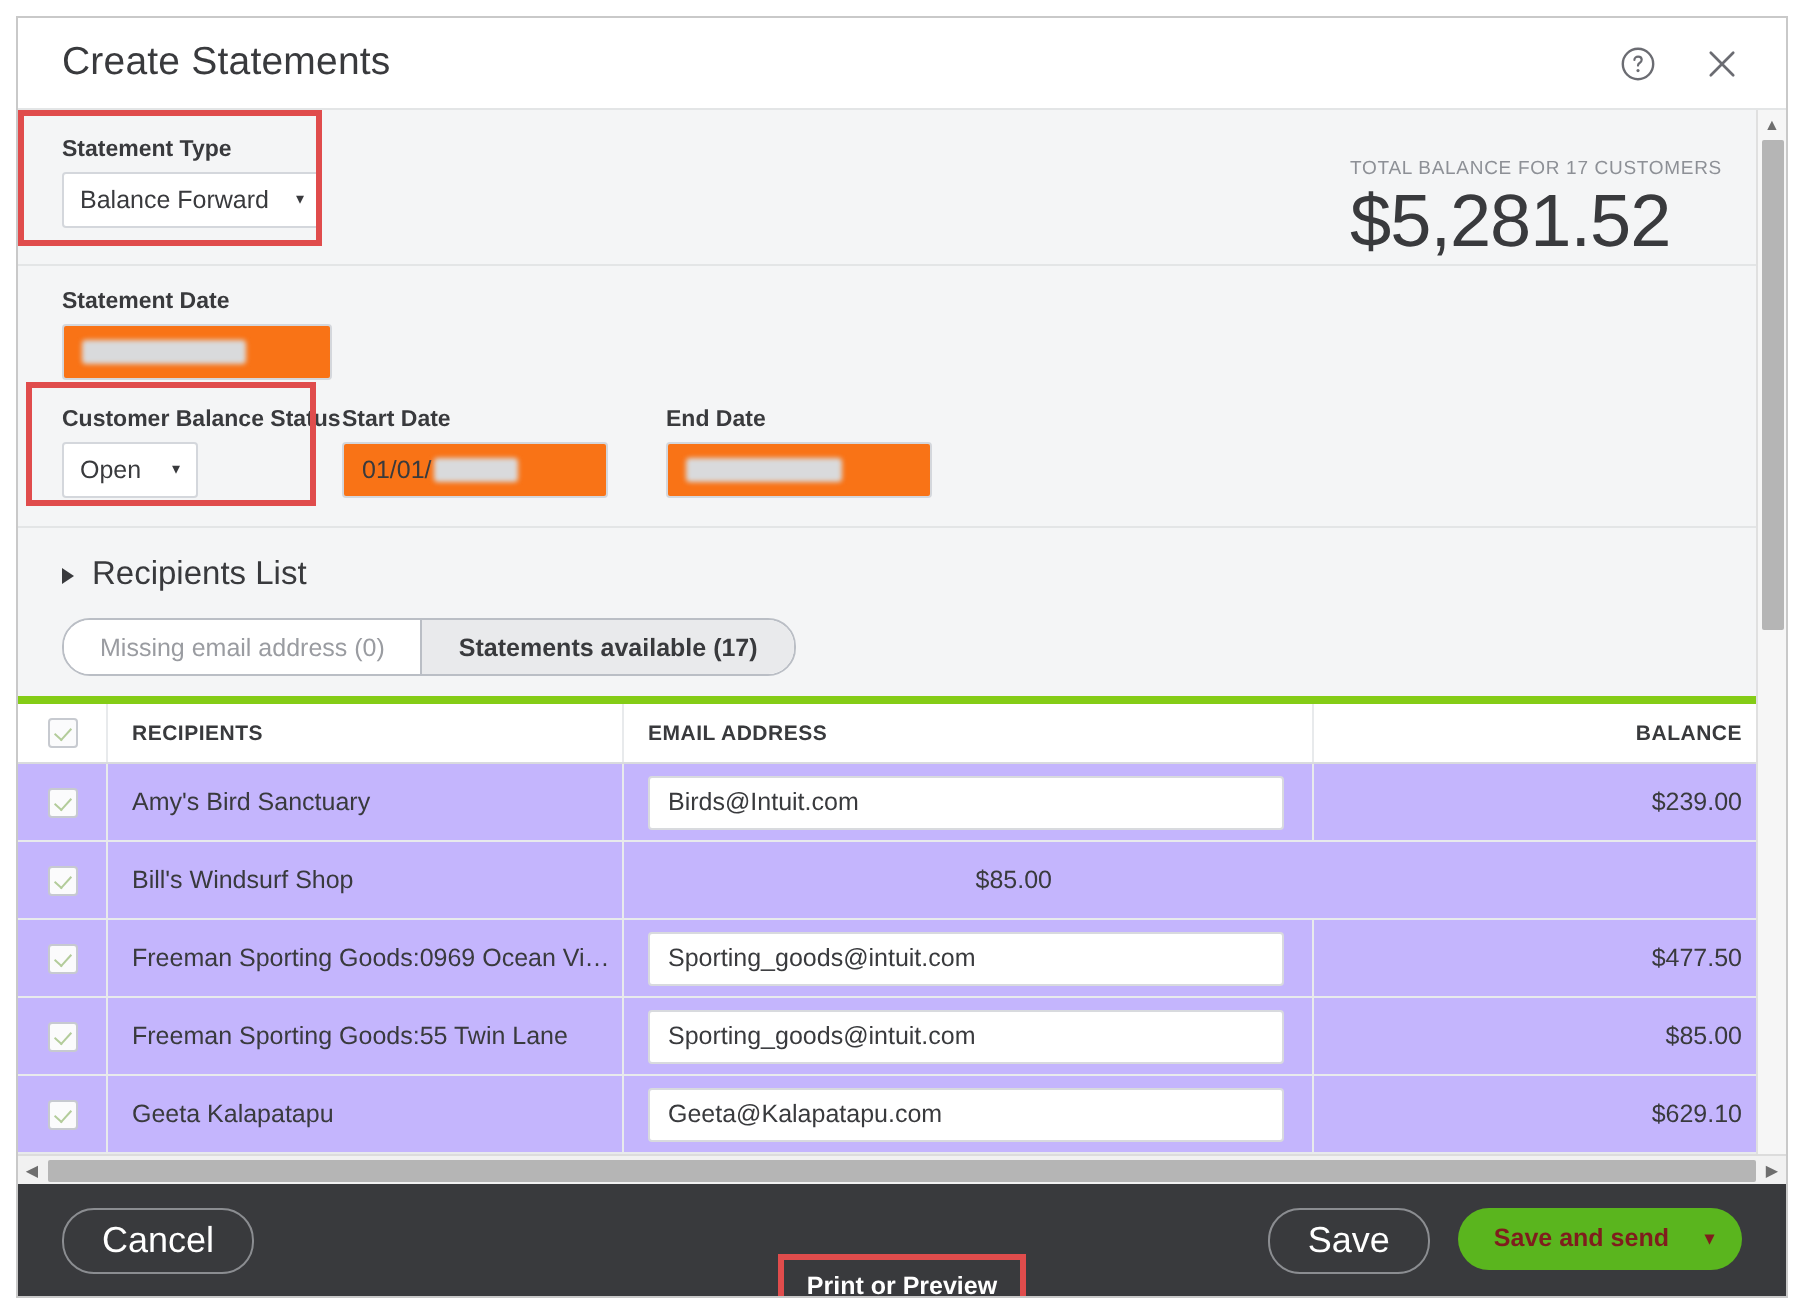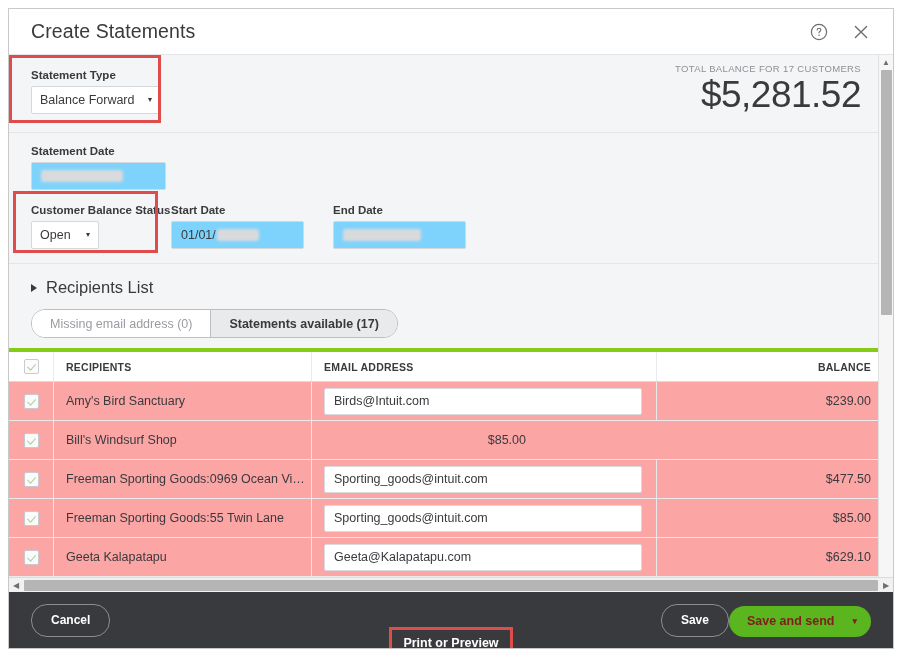--- a/index.html
+++ b/index.html
@@ -112,21 +112,21 @@
   }
   .select-box .caret {
     margin-left: auto;
     padding-left: 12px;
     font-size: 8px;
     color: #393a3d;
     line-height: 1;
   }
 
   .text-box {
-    background: #7dd3fc;
+    background: #f97316;
     border: 1px solid #d4d7dc;
     border-radius: 2px;
     height: 28px;
     display: flex;
     align-items: center;
     padding: 0 9px;
     box-sizing: border-box;
     font-size: 12.5px;
     color: #393a3d;
     cursor: text;
@@ -147,22 +147,22 @@
     border: 3px solid #e04c4c;
     box-sizing: border-box;
     pointer-events: none;
     background: transparent;
   }
 
   
   .total-block {
     position: absolute;
     right: 32px;
-    top: 8px;
-    text-align: right;
+    top: 24px;
+    text-align: left;
   }
   .total-label {
     font-size: 9.5px;
     letter-spacing: 0.35px;
     color: #8d9096;
     text-transform: uppercase;
     white-space: nowrap;
   }
   .total-amount {
     font-size: 37px;
@@ -240,21 +240,21 @@
   .table-wrap {
     margin-top: 10px;
     background: #ffffff;
     border-top: 4px solid #84cc16;
   }
   .trow {
     display: flex;
     align-items: center;
     border-bottom: 1px solid #e8eaec;
     box-sizing: border-box;
-    background: #fca5a5;
+    background: #c4b5fd;
   }
   .trow.header {
     height: 30px;
     background: #ffffff;
     border-bottom: 1px solid #d9dbde;
   }
   .trow.body { height: 39px; }
 
   .c-check {
     width: 44px;
@@ -427,22 +427,22 @@
     position: relative;
   }
   .btn-ghost {
     border: 1px solid #8b8d91;
     border-radius: 16px;
     height: 31px;
     padding: 0 19px;
     display: flex;
     align-items: center;
     color: #ffffff;
-    font-size: 12px;
-    font-weight: 700;
+    font-size: 18px;
+    font-weight: 400;
     background: transparent;
     cursor: pointer;
     white-space: nowrap;
   }
   .btn-plain {
     color: #ffffff;
     font-size: 12.5px;
     font-weight: 600;
     background: transparent;
     border: none;
@@ -472,21 +472,22 @@
     left: 0; right: 0;
     display: flex;
     justify-content: center;
     pointer-events: none;
     margin-top: 46px;
   }
   .footer-center > * { pointer-events: auto; }
   .footer-right {
     margin-left: auto;
     display: flex;
-    align-items: flex-end;
+    align-items: flex-start;
+    gap: 14px;
   }
 </style>
 </head>
 <body>
 
 <div id="screen">
 
   <div class="modal-frame">
 
     <div class="modal-header">

